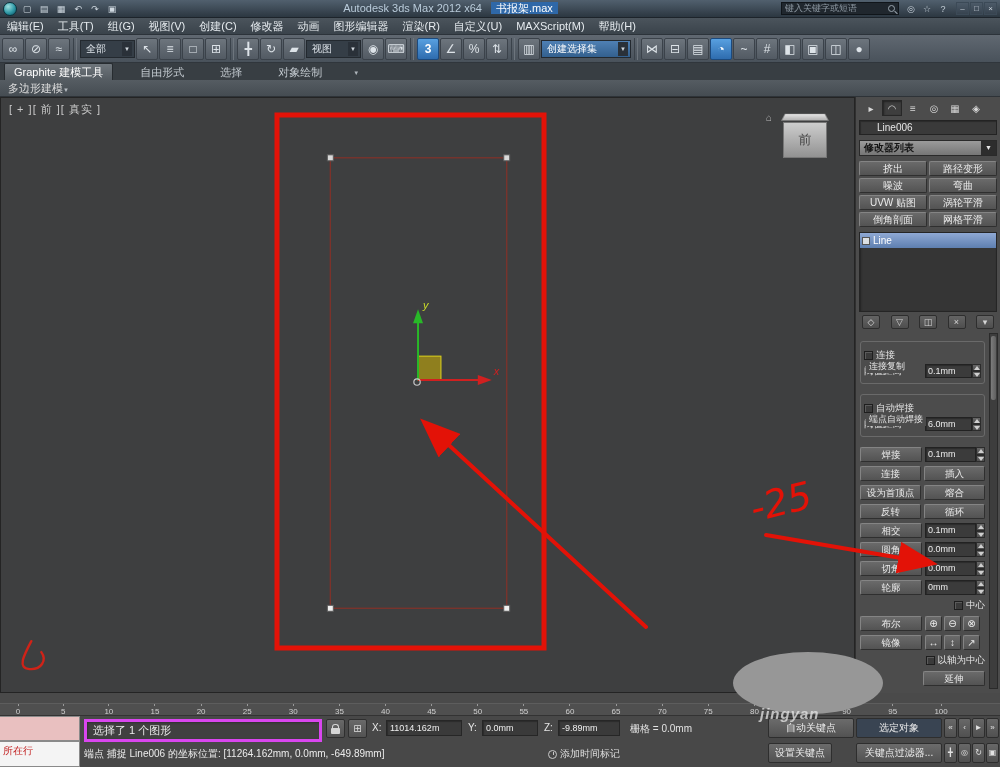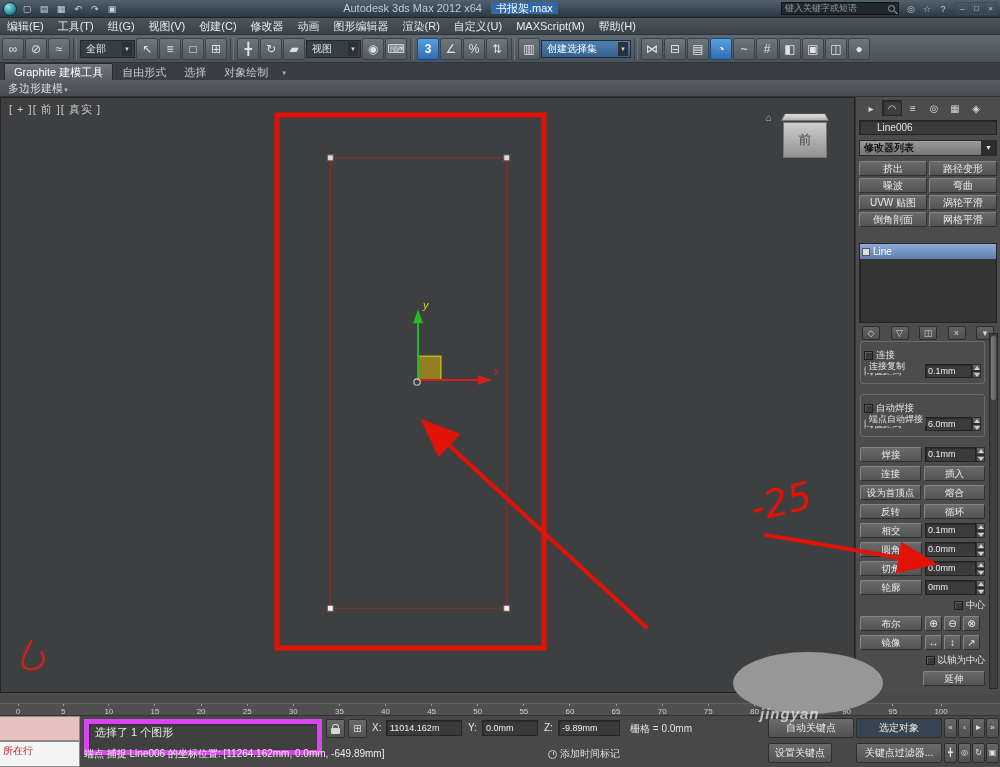--- a/index.html
+++ b/index.html
@@ -42,21 +42,21 @@
   .tsep{width:4px;height:22px;border-left:1px solid #3a424a;border-right:1px solid #6d757d;margin:0 2px;}
   .tdrop{height:18px;min-width:52px;background:#353e47;border:1px solid #23292f;color:#dce2e8;font-size:10px;
          display:flex;align-items:center;padding:0 2px 0 5px;gap:16px;}
   .tdrop .tdrop-text{flex:1;white-space:nowrap;overflow:hidden;}
   .tdrop .dd{width:10px;height:14px;background:#2a3139;color:#cfd6dd;text-align:center;flex:0 0 auto;}
   .tdrop .dd::after{content:"▼";font-size:6px;line-height:14px;}
   .tdrop.blue{background:linear-gradient(#4f80b4,#33608e);color:#fff;min-width:90px;}
 
   
   .ribbon-tabs{position:absolute;top:63px;left:0;right:0;height:17px;background:#383e43;display:flex;
-               align-items:flex-end;padding:0 4px;gap:0;font-size:11px;}
+               align-items:flex-end;padding:0 4px;gap:18px;font-size:11px;}
   .rtab{padding:1px 9px;color:#c3cad0;line-height:14px;white-space:nowrap;}
   .rtab.active{background:linear-gradient(#6f767c,#545b61);color:#fff;border:1px solid #272c30;border-bottom:none;
                border-radius:2px 2px 0 0;}
   .rtab-caret{color:#aeb5bb;padding:0 4px;line-height:14px;}
   .rtab-caret::after{content:"▼";font-size:6px;}
   .ribbon-sub{position:absolute;top:80px;left:0;right:0;height:17px;background:linear-gradient(#555c62,#454c52);
               border-bottom:1px solid #2e3338;display:flex;align-items:center;font-size:11px;padding:0 8px;gap:0;}
   .ribbon-sub .dd2::after{content:"▼";font-size:6px;color:#b6bcc2;}
 
   
@@ -80,21 +80,21 @@
   .namefield{flex:1;height:15px;background:#3a3a3a;border:1px solid #232323;box-shadow:inset 1px 1px 1px #2b2b2b;
              color:#e6e6e6;line-height:13px;padding:0 17px;}
   .modlist{display:flex;margin-top:5px;height:16px;border:1px solid #2a2a2a;}
   .modlist-label{flex:1;background:linear-gradient(#9b9b9b,#767676);color:#151515;line-height:14px;padding:0 4px;font-weight:bold;}
   .modlist-caret{width:15px;background:#2d2d2d;color:#e8e8e8;text-align:center;}
   .modlist-caret::after{content:"▼";font-size:7px;line-height:14px;}
   .modgrid{display:grid;grid-template-columns:1fr 1fr;gap:2px;margin-top:5px;}
   .pbtn,.rbtn,.mbtn{height:15px;line-height:13px;text-align:center;color:#ebebeb;border:1px solid #2f2f2f;
         border-top-color:#848484;border-left-color:#848484;border-radius:2px;white-space:nowrap;overflow:hidden;
         background:linear-gradient(#6a6a6a,#535353);}
-  .stack{margin-top:16px;height:80px;background:#353535;border:1px solid #252525;box-shadow:inset 1px 1px 2px #222;}
+  .stack{margin-top:5px;height:80px;background:#353535;border:1px solid #252525;box-shadow:inset 1px 1px 2px #222;}
   .stack-row{height:15px;display:flex;align-items:center;gap:3px;padding:0 2px;}
   .stack-row.selected{background:linear-gradient(#8fa9d4,#5e7fb0);color:#fff;}
   .stack-ico{width:8px;height:8px;background:#dce0e4;border:1px solid #555;flex:0 0 auto;}
   .stackbar{display:flex;justify-content:space-between;margin-top:3px;padding:0 3px;}
   .stackbar .sbtn{width:18px;height:14px;font-size:9px;line-height:12px;text-align:center;color:#d5d5d5;
                   background:linear-gradient(#646464,#4e4e4e);border:1px solid #2e2e2e;border-radius:2px;}
   .rollout{position:absolute;left:3px;right:14px;top:236px;bottom:3px;overflow:hidden;font-size:9.5px;}
   .cscroll{position:absolute;right:2px;top:236px;width:9px;bottom:4px;background:#3d3d3d;border:1px solid #2a2a2a;}
   .cscroll .thumb{margin:2px 1px;height:64px;background:linear-gradient(90deg,#7c7c7c,#5f5f5f);border-radius:2px;}
   .group{border:1px solid #6a6a6a;border-radius:3px;margin:8px 1px 10px;padding:5px 3px 3px;position:relative;}
@@ -132,21 +132,21 @@
          border-top:1px solid #5d5d5d;border-bottom:1px solid #333;}
   .ticks{position:absolute;left:14px;right:52px;top:0;bottom:0;display:flex;justify-content:space-between;}
   .ticks .tick{font-size:8px;color:#cfcfcf;text-align:center;line-height:11px;min-width:8px;}
   .ticks .tick::before{content:"";display:block;width:1px;height:2px;background:#9a9a9a;margin:0 auto;}
 
   
   .statusbar{position:absolute;left:0;top:716px;width:1000px;height:51px;background:#484848;}
   .macro-pane{position:absolute;left:0;top:0;width:80px;height:25px;background:#e9c0c0;border:1px solid #8a8a8a;border-left:none;}
   .listener-pane{position:absolute;left:0;top:25px;width:80px;height:26px;background:#f4f4f4;border:1px solid #8a8a8a;
                  border-left:none;color:#c22222;font-size:10px;padding:2px 3px;}
-  .status-box{position:absolute;left:84px;top:3px;width:238px;height:36px;background:#404040;border:5px solid #d946ef;
+  .status-box{position:absolute;left:84px;top:3px;width:238px;height:23px;background:#404040;border:3px solid #d946ef;
               box-shadow:inset 1px 1px 2px #303030;color:#ececec;font-size:11px;line-height:17px;padding:0 6px;}
   .sqbtn{position:absolute;width:19px;height:19px;top:3px;background:linear-gradient(#696969,#525252);
          border:1px solid #2f2f2f;border-radius:2px;display:flex;flex-direction:column;align-items:center;justify-content:center;}
   .lock-shackle{width:7px;height:4px;border:1.5px solid #d6d6d6;border-bottom:none;border-radius:3px 3px 0 0;}
   .lock-body{width:9px;height:6px;background:#d6d6d6;border-radius:1px;}
   .absbtn{color:#ddd;font-size:10px;}
   .coord{position:absolute;top:6px;font-size:10px;color:#e6e6e6;}
   .coord-field{position:absolute;top:4px;height:16px;background:#3a3a3a;border:1px solid #262626;
                box-shadow:inset 1px 1px 1px #2c2c2c;color:#efefef;font-size:9px;line-height:14px;padding:0 3px;
                white-space:nowrap;overflow:hidden;}

